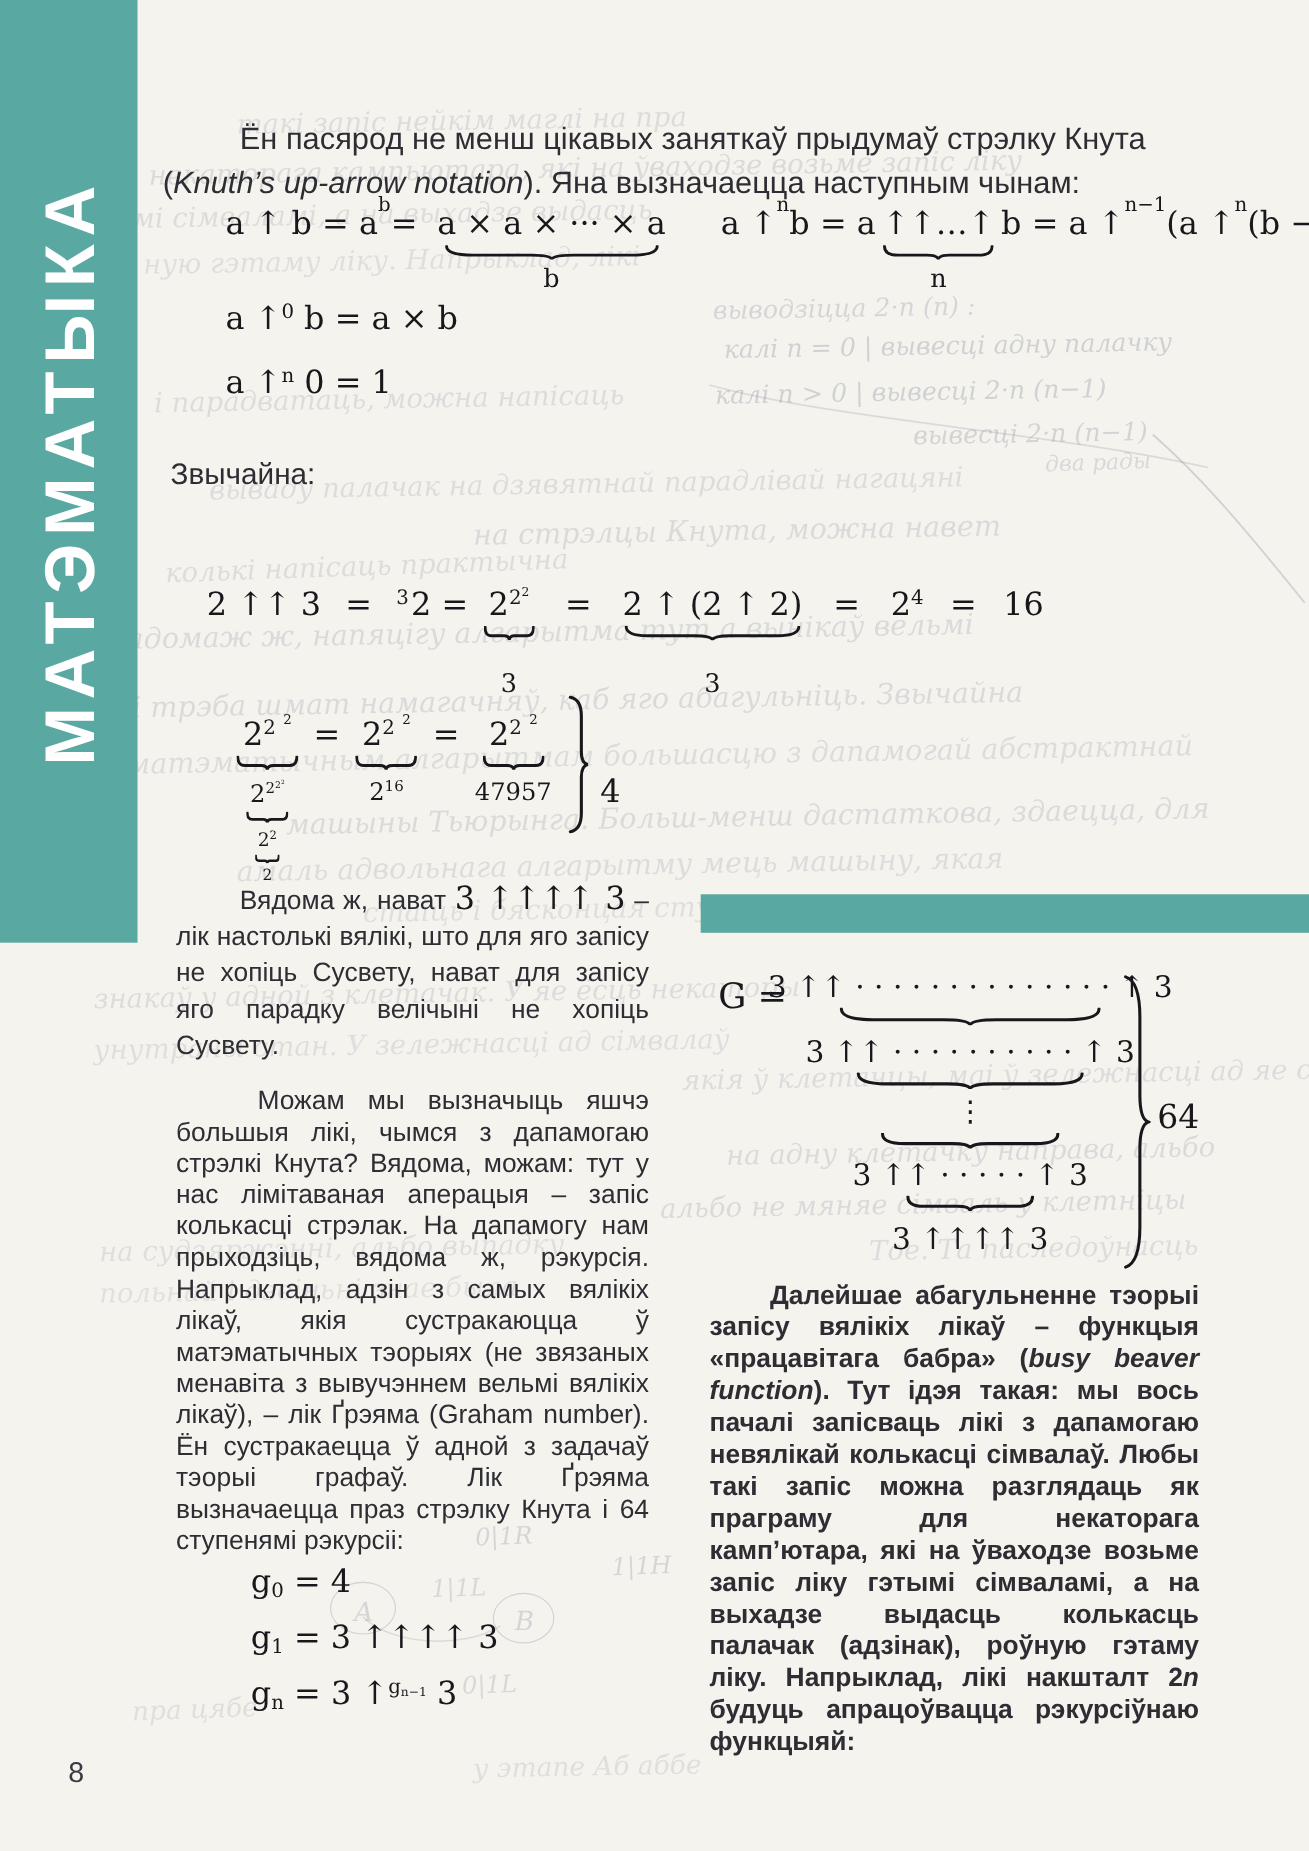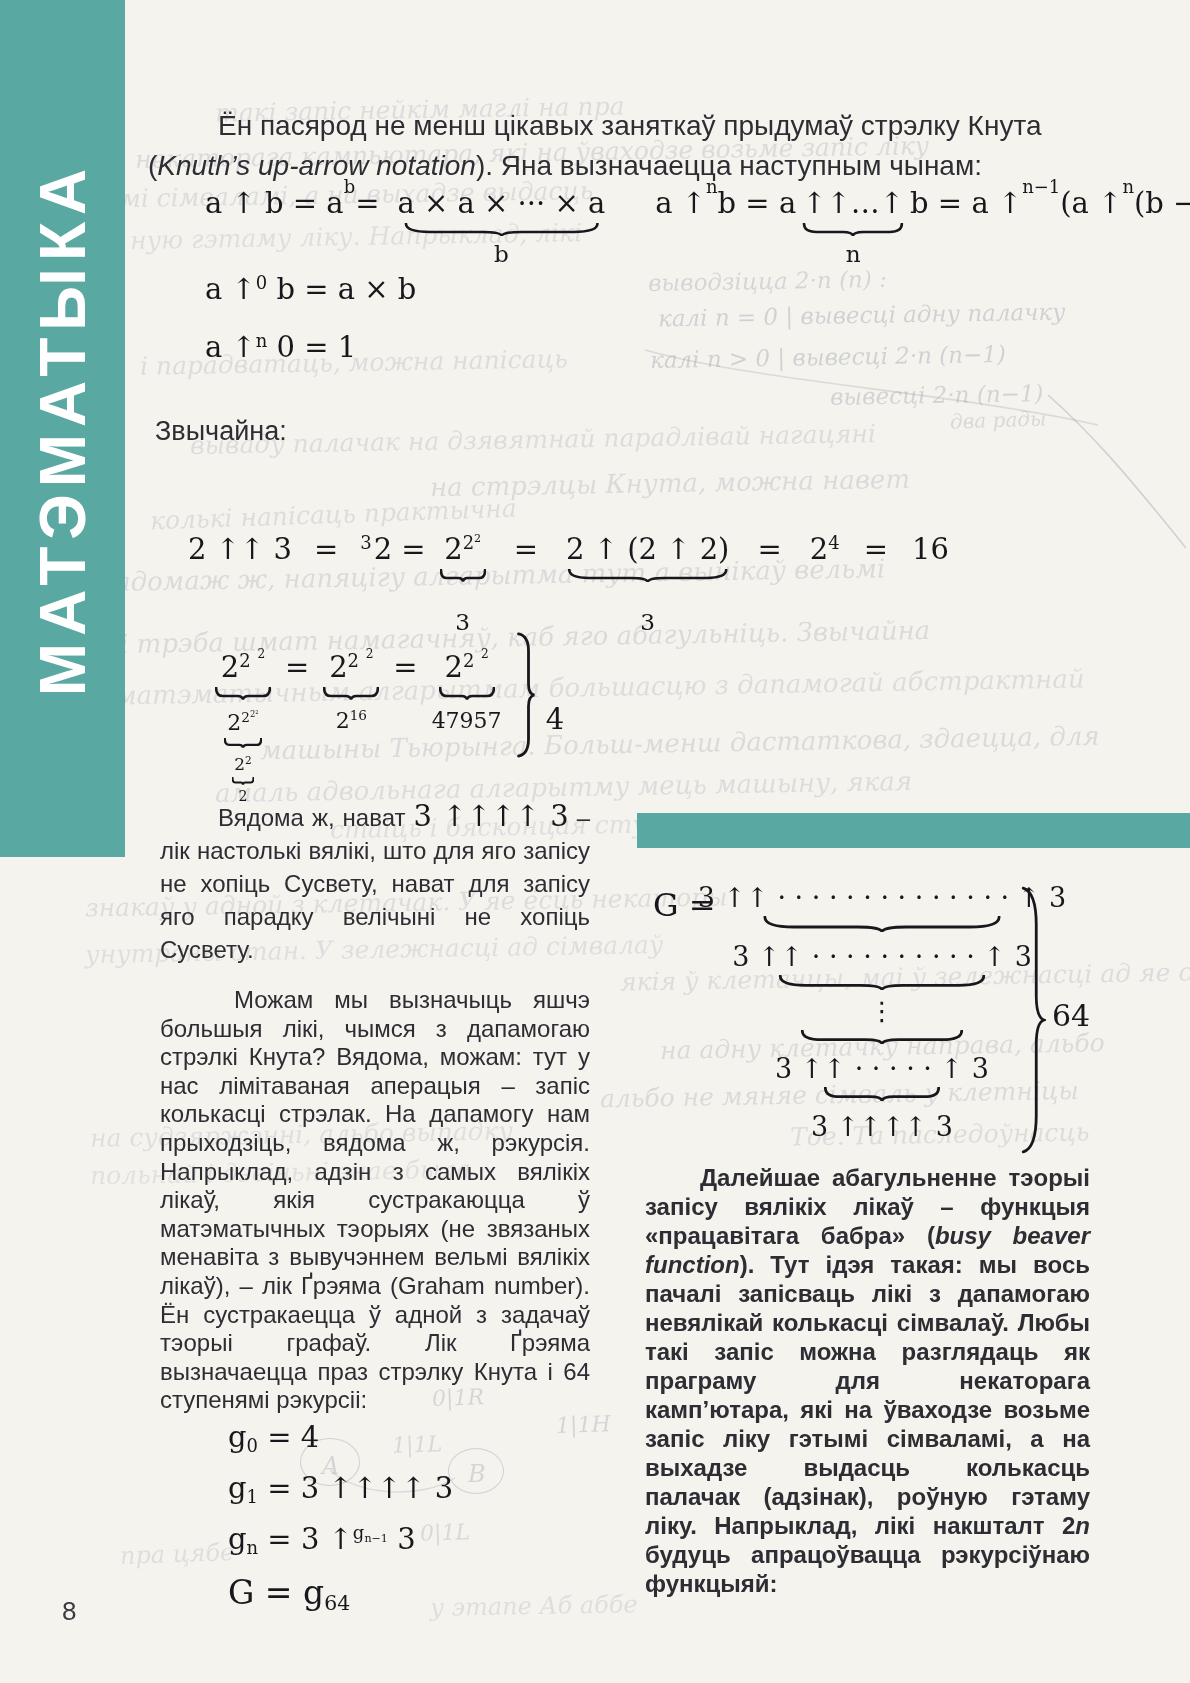--- a/index.html
+++ b/index.html
@@ -231,21 +231,20 @@
 
   <div class="col leftcol">
     <p style="text-indent:58px;"><span>Вядома ж, нават  </span><span class="m" style="font-size:29px; white-space:nowrap;">3 ↑↑↑↑ 3</span><span>  – лік настолькі вялікі, што для яго запісу не хопіць Сусвету, нават для запісу яго парадку велічыні не хопіць Сусвету.</span></p>
     <p class="p2">Можам мы вызначыць яшчэ большыя лікі, чымся з дапамогаю стрэлкі Кнута? Вядома, можам: тут у нас лімітаваная аперацыя – запіс колькасці стрэлак. На дапамогу нам прыходзіць, вядома ж, рэкурсія. Напрыклад, адзін з самых вялікіх лікаў, якія сустракаюцца ў матэматычных тэорыях (не звязаных менавіта з вывучэннем вельмі вялікіх лікаў), – лік Ґрэяма (Graham number). Ён сустракаецца ў адной з задачаў тэорыі графаў. Лік Ґрэяма вызначаецца праз стрэлку Кнута і 64 ступенямі рэкурсіі:</p>
   </div>
 
   <div class="geqs m">
     <div><span class="v">g</span><span class="sub">0</span><span> = 4</span></div>
     <div><span class="v">g</span><span class="sub">1</span><span> = 3 ↑↑↑↑ 3</span></div>
     <div><span class="v">g</span><span class="sub v">n</span><span> = 3 ↑</span><span class="sup"><span class="v">g</span><span class="sub v">n−1</span></span><span> 3</span></div>
-    <div class="big"><span class="v">G</span><span> = </span><span class="v">g</span><span class="sub">64</span></div>
   </div>
 
   <div class="glhs m"><span class="v">G</span><span>  =</span></div>
   <div class="graham-rows m">
     <div class="grow"><span>3 ↑↑</span><span> · · · · · · · · · · · · · · </span><span>↑ 3</span></div>
     <svg class="ubsvg" style="width:244px; height:16px;" viewBox="0 0 100 16" preserveAspectRatio="none">
         <path d="M2 1 Q2 11 14 11 L40 11 Q49 11 50 15.5 Q51 11 60 11 L86 11 Q98 11 98 1" fill="none" stroke="#18181c" stroke-width="2.8" vector-effect="non-scaling-stroke" stroke-linecap="round"></path>
       </svg>
     <div class="grow" style="margin-top:9px;"><span>3 ↑↑</span><span> · · · · · · · · · · </span><span>↑ 3</span></div>
     <svg class="ubsvg" style="width:212px; height:15px;" viewBox="0 0 100 16" preserveAspectRatio="none">

